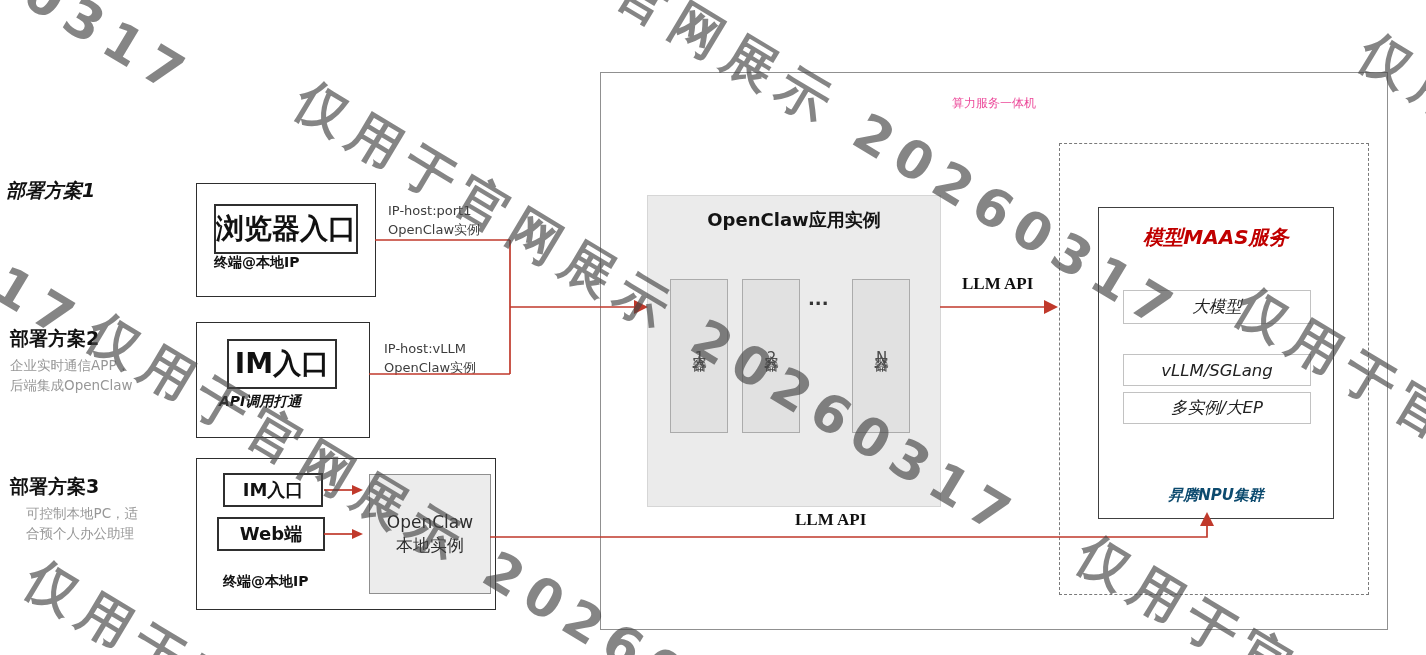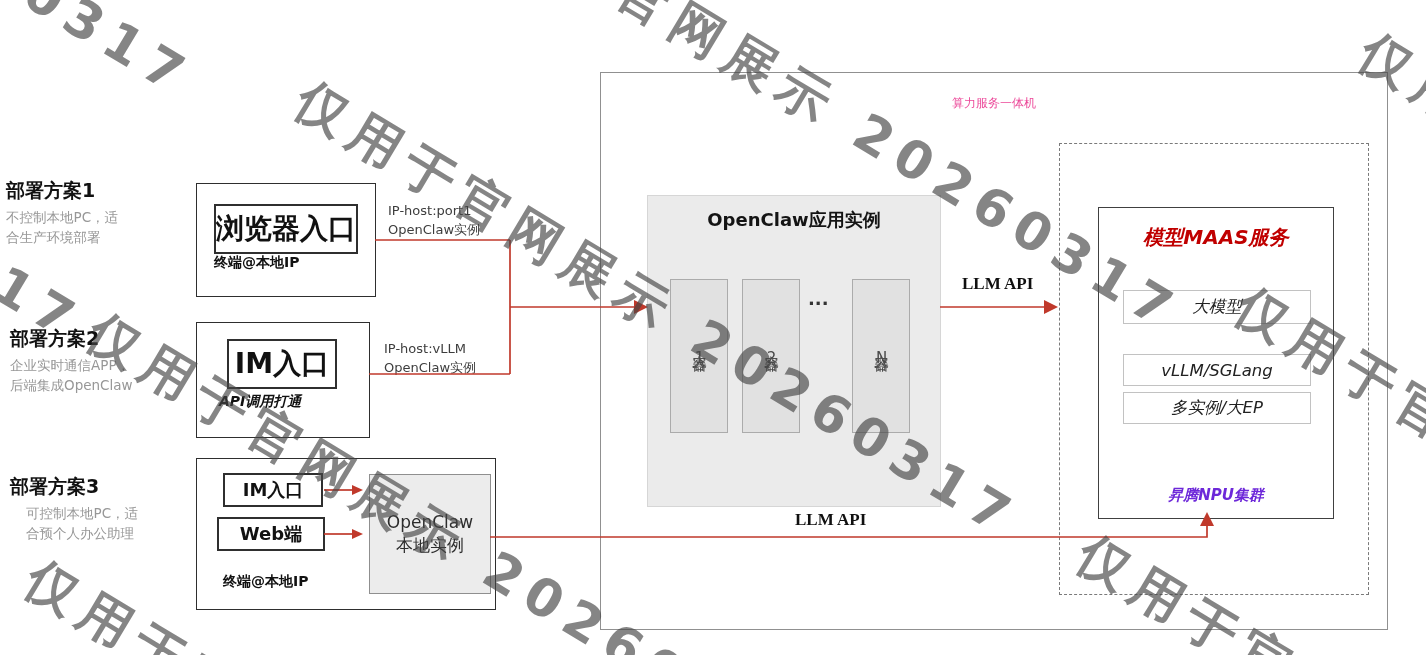--- a/index.html
+++ b/index.html
@@ -50,21 +50,21 @@
   }
   .vtext{writing-mode:vertical-rl;text-orientation:upright;font-size:15px;letter-spacing:3px;color:#4a4a4a;}
   .dots{position:absolute;font-size:18px;font-weight:bold;color:#333;}
   .dashed-box{position:absolute;border:1.5px dashed #7a7a7a;}
   .maas-box{position:absolute;background:#fff;border:1px solid #404040;font-style:italic;}
   .maas-title{position:absolute;top:16px;left:0;width:100%;text-align:center;font-size:20px;font-weight:bold;color:#c00000;}
   .maas-item{
     position:absolute;border:1px solid #c2c2c2;background:#fff;
     display:flex;align-items:center;justify-content:center;font-size:16.5px;color:#222;
   }
-  .maas-footer{position:absolute;top:278px;left:0;width:100%;text-align:center;font-size:15px;font-weight:bold;color:#6d28d9;}
+  .maas-footer{position:absolute;top:278px;left:0;width:100%;text-align:center;font-size:15px;font-weight:bold;color:#0c4a6e;}
   
   .arrows{position:absolute;left:0;top:0;z-index:30;pointer-events:none;}
   .arrows line,.arrows polyline{stroke-width:1.7px;fill:none;}
 </style>
 </head>
 <body>
 
 <div class="canvas">
 
   <svg class="arrows" width="1426" height="655" viewBox="0 0 1426 655">
@@ -76,23 +76,21 @@
     <line x1="940" y1="307" x2="1046" y2="307" stroke="#c0392b"></line>
     <polygon points="1044,300 1058,307 1044,314" fill="#c0392b"></polygon>
     <polyline points="490,537 1207,537 1207,524" stroke="#c0392b"></polyline>
     <polygon points="1200,526 1207,512 1214,526" fill="#c0392b"></polygon>
     <line x1="324" y1="490" x2="354" y2="490" stroke="#c0392b"></line>
     <polygon points="352,485 363,490 352,495" fill="#c0392b"></polygon>
     <line x1="324" y1="534" x2="354" y2="534" stroke="#c0392b"></line>
     <polygon points="352,529 363,534 352,539" fill="#c0392b"></polygon>
   </svg>
 
-  <div class="plan-title" style="left:6px;top:178px;">部署方案1</div>
-  <div class="plan-desc" style="left:6px;top:207px;">不控制本地PC，适
-合生产环境部署</div>
+  <div class="plan-title" style="left:6px;top:178px;font-style:italic;">部署方案1</div>
 
   <div class="plan-title" style="left:10px;top:326px;">部署方案2</div>
   <div class="plan-desc" style="left:10px;top:355px;">企业实时通信APP，
 后端集成OpenClaw</div>
 
   <div class="plan-title" style="left:10px;top:474px;">部署方案3</div>
   <div class="plan-desc" style="left:10px;top:503px;margin-left:16px;">可控制本地PC，适
 合预个人办公助理</div>
 
   <div class="obox" style="left:196px;top:183px;width:178px;height:112px;">

